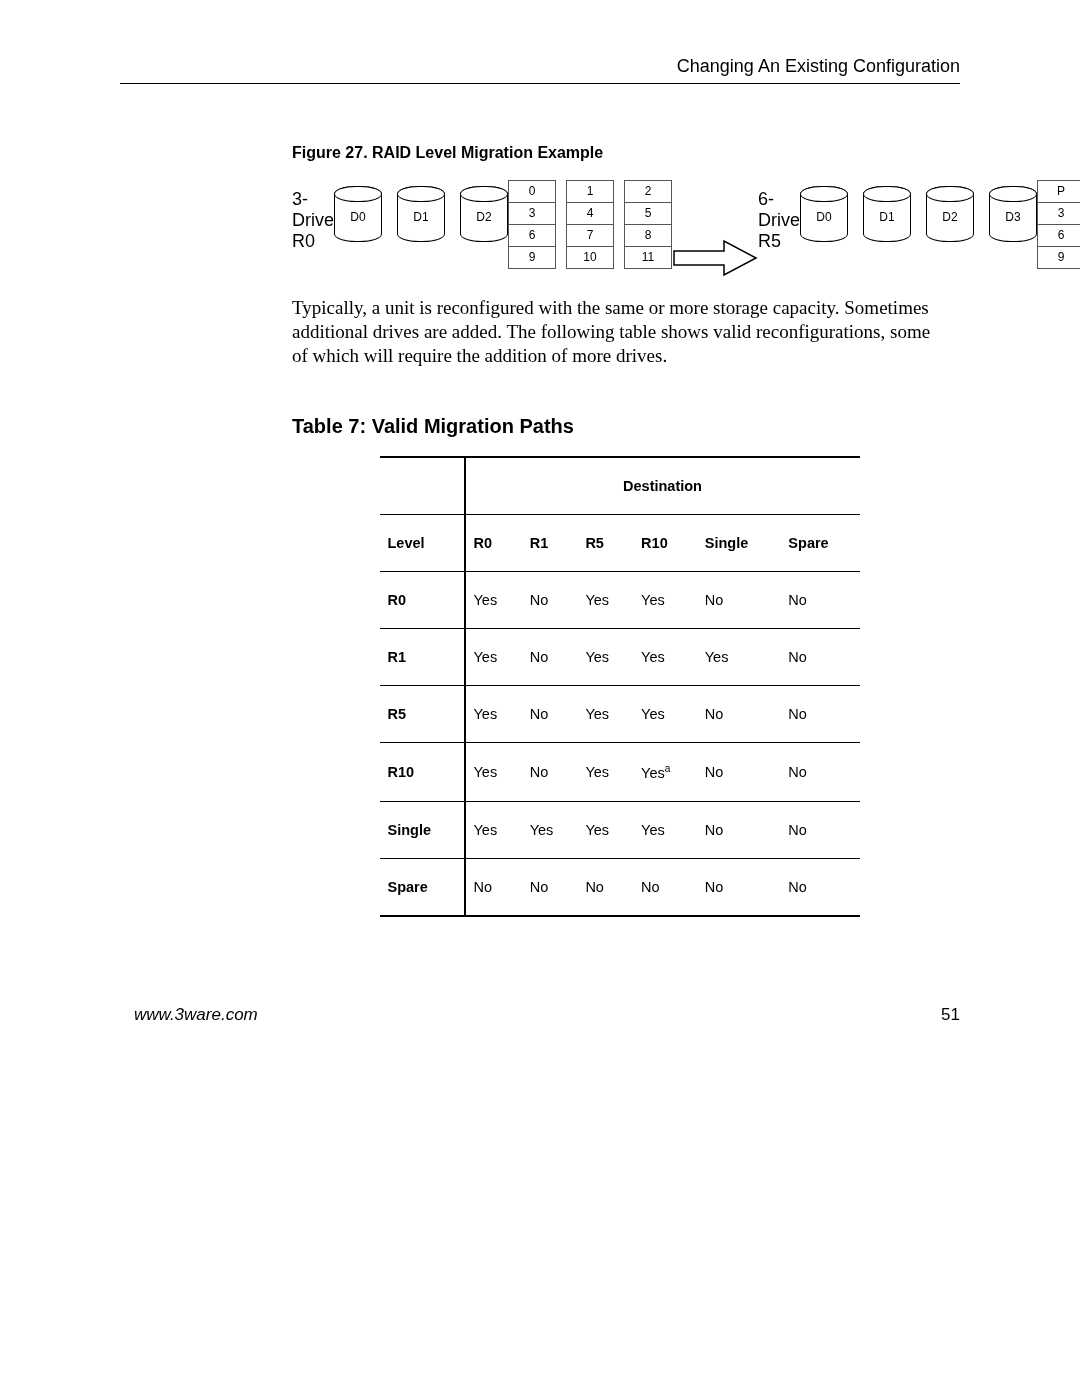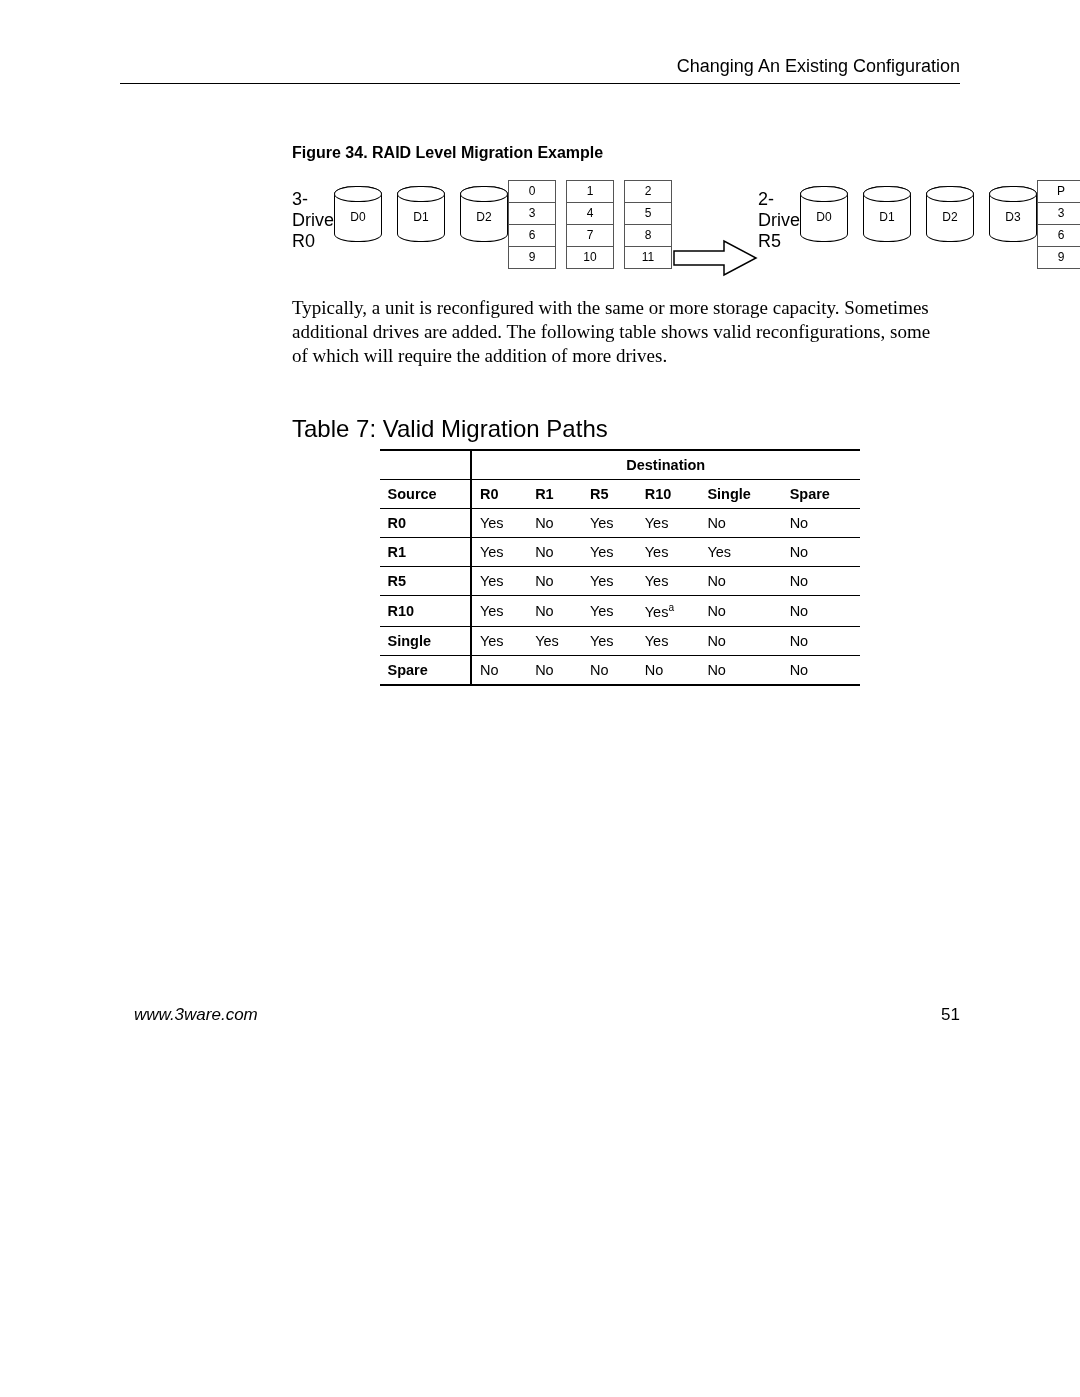--- a/index.html
+++ b/index.html
@@ -113,32 +113,32 @@
     display: block;
   }
   .body-text {
     font-family: "Times New Roman", Times, serif;
     font-size: 19px;
     line-height: 1.25;
     margin-top: 4px;
     margin-bottom: 48px;
   }
   .table-title {
-    font-weight: normal;
-    font-size: 24px;
-    margin-bottom: 6px;
+    font-weight: bold;
+    font-size: 20px;
+    margin-bottom: 18px;
   }
   .mig-table {
     border-collapse: collapse;
     width: 480px;
     font-size: 14.5px;
     margin: 0 auto;
   }
   .mig-table th, .mig-table td {
-    padding: 6px 8px;
+    padding: 20px 8px;
     text-align: left;
   }
   .mig-table .dest-head {
     border-top: 2px solid #000;
     border-bottom: 1px solid #000;
     border-left: 2px solid #000;
     text-align: center;
     font-weight: bold;
   }
   .mig-table .blank-head {
@@ -186,21 +186,21 @@
 </style>
 </head>
 <body>
 
 <div class="page">
   <div class="header-text">Changing An Existing Configuration</div>
   <hr class="header-rule">
 
   <div class="content">
 
-    <div class="fig-caption">Figure 34.   RAID Level Migration Example</div>
+    <div class="fig-caption">Figure 27.   RAID Level Migration Example</div>
 
     <div class="diagram">
       <div class="col-group">
         <div class="group-title">3-Drive R0</div>
         <div class="drives-row" id="left-drives">
             <div class="drive">
               <div class="cylinder">
                 <div class="dlabel">D0</div>
               </div>
             </div>
@@ -237,21 +237,21 @@
           </div>
       </div>
 
       <div class="arrow-wrap">
         <svg class="arrow-svg" width="86" height="40" viewBox="0 0 86 40">
           <path d="M2 13 H52 V3 L84 20 L52 37 V27 H2 Z" fill="#fff" stroke="#000" stroke-width="1.5"></path>
         </svg>
       </div>
 
       <div class="col-group">
-        <div class="group-title">2-Drive R5</div>
+        <div class="group-title">6-Drive R5</div>
         <div class="drives-row" id="right-drives">
             <div class="drive">
               <div class="cylinder">
                 <div class="dlabel">D0</div>
               </div>
             </div>
             <div class="drive">
               <div class="cylinder">
                 <div class="dlabel">D1</div>
               </div>
@@ -300,21 +300,21 @@
 
     <div class="table-title">Table 7: Valid Migration Paths</div>
 
     <table class="mig-table">
       <thead>
         <tr>
           <th class="blank-head"></th>
           <th class="dest-head" colspan="6">Destination</th>
         </tr>
         <tr id="col-head-row">
-          <th class="col-head">Source</th>
+          <th class="col-head">Level</th>
         <th class="col-head first-dest">R0</th>
             <th class="col-head">R1</th>
             <th class="col-head">R5</th>
             <th class="col-head">R10</th>
             <th class="col-head">Single</th>
             <th class="col-head">Spare</th>
           </tr>
       </thead>
       <tbody id="mig-body">
           <tr class="body-row">

